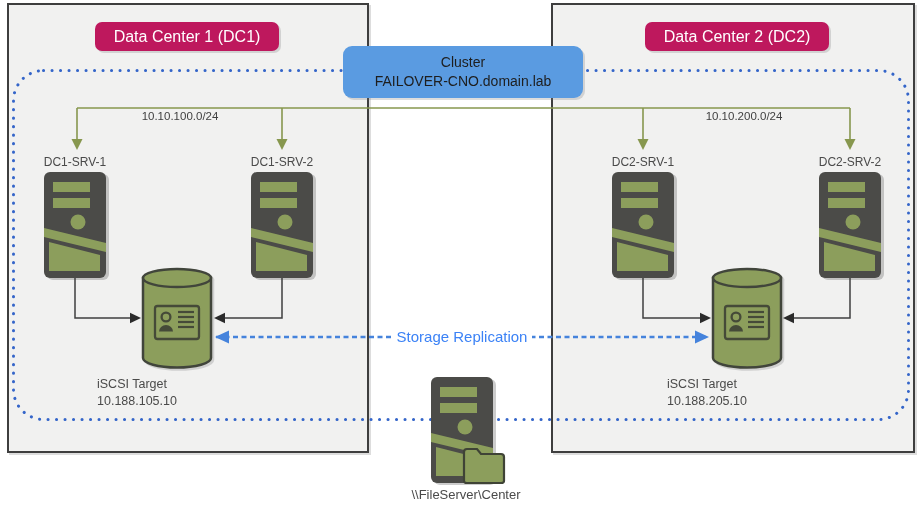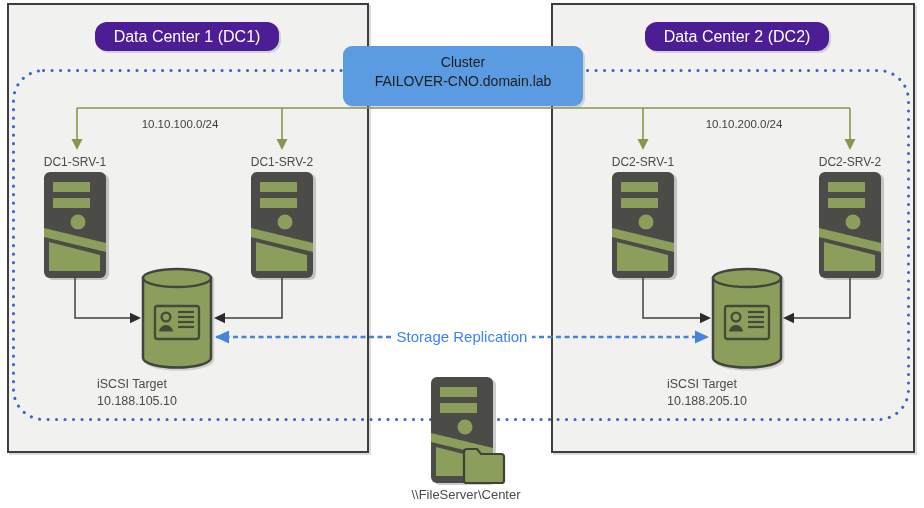--- a/index.html
+++ b/index.html
@@ -12,34 +12,34 @@
     background:#F1F1F0;border:2px solid #3E3E3E;box-sizing:border-box;
     box-shadow:2px 2px 0 rgba(120,120,120,.25);
   }
   #dc1-box{left:7px;}
   #dc2-box{left:551px;width:364px;}
   svg.full{position:absolute;left:0;top:0;width:924px;height:508px;pointer-events:none;}
   #underlay{z-index:2;}
   #wires{z-index:4;}
   .dc-title{
     position:absolute;top:22px;width:184px;height:29px;line-height:29px;
-    background:#4c1d95;border-radius:12px;color:#FFFFFF;text-align:center;
+    background:#be185d;border-radius:7px;color:#FFFFFF;text-align:center;
     font-size:16px;z-index:3;box-shadow:2px 2px 0 rgba(120,120,120,.25);
   }
   #dc1-title{left:95px;}
   #dc2-title{left:645px;}
   #cluster-box{
-    position:absolute;left:343px;top:46px;width:240px;height:60px;
+    position:absolute;left:343px;top:46px;width:240px;height:52px;
     background:#5A9BE1;border-radius:9px;color:#1E1E1E;text-align:center;
     font-size:14px;line-height:19px;padding-top:7px;box-sizing:border-box;z-index:3;
     box-shadow:2px 2px 0 rgba(120,120,120,.25);
   }
   .net-label{
     position:absolute;top:110px;width:140px;text-align:center;
-    font-size:11.5px;color:#3F3F3F;z-index:3;margin-top:8px;
+    font-size:11.5px;color:#3F3F3F;z-index:3;
   }
   .srv-label{
     position:absolute;top:155px;width:110px;text-align:center;
     font-size:12px;color:#4A4A4A;z-index:3;
   }
   .tower{position:absolute;top:172px;width:62px;height:106px;z-index:3;
     filter:drop-shadow(3px 2px 0 rgba(110,110,110,.35));}
   .cylinder{position:absolute;top:267px;width:72px;height:102px;z-index:3;
     filter:drop-shadow(2px 2px 0 rgba(110,110,110,.25));}
   .iscsi-label{

